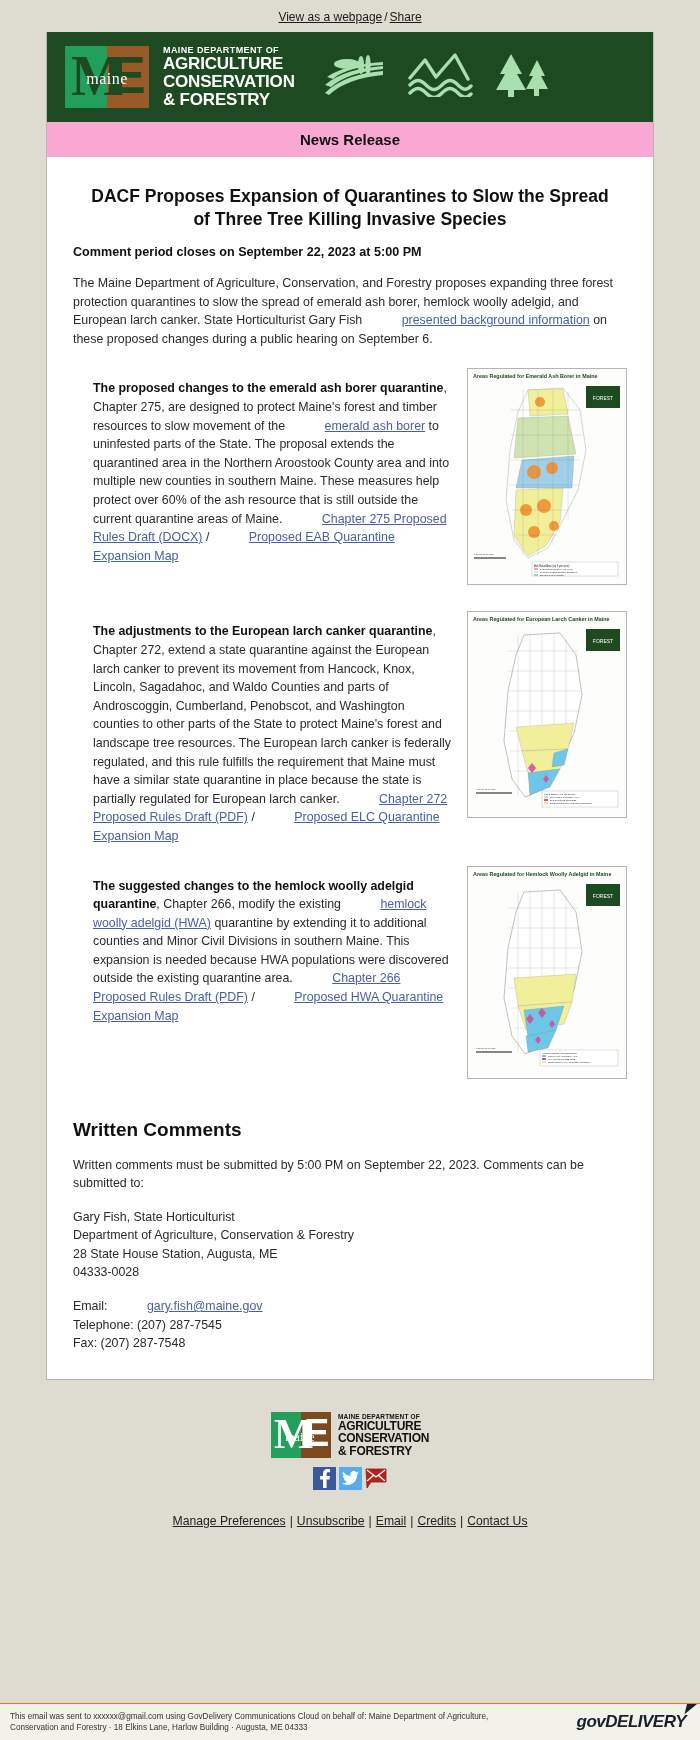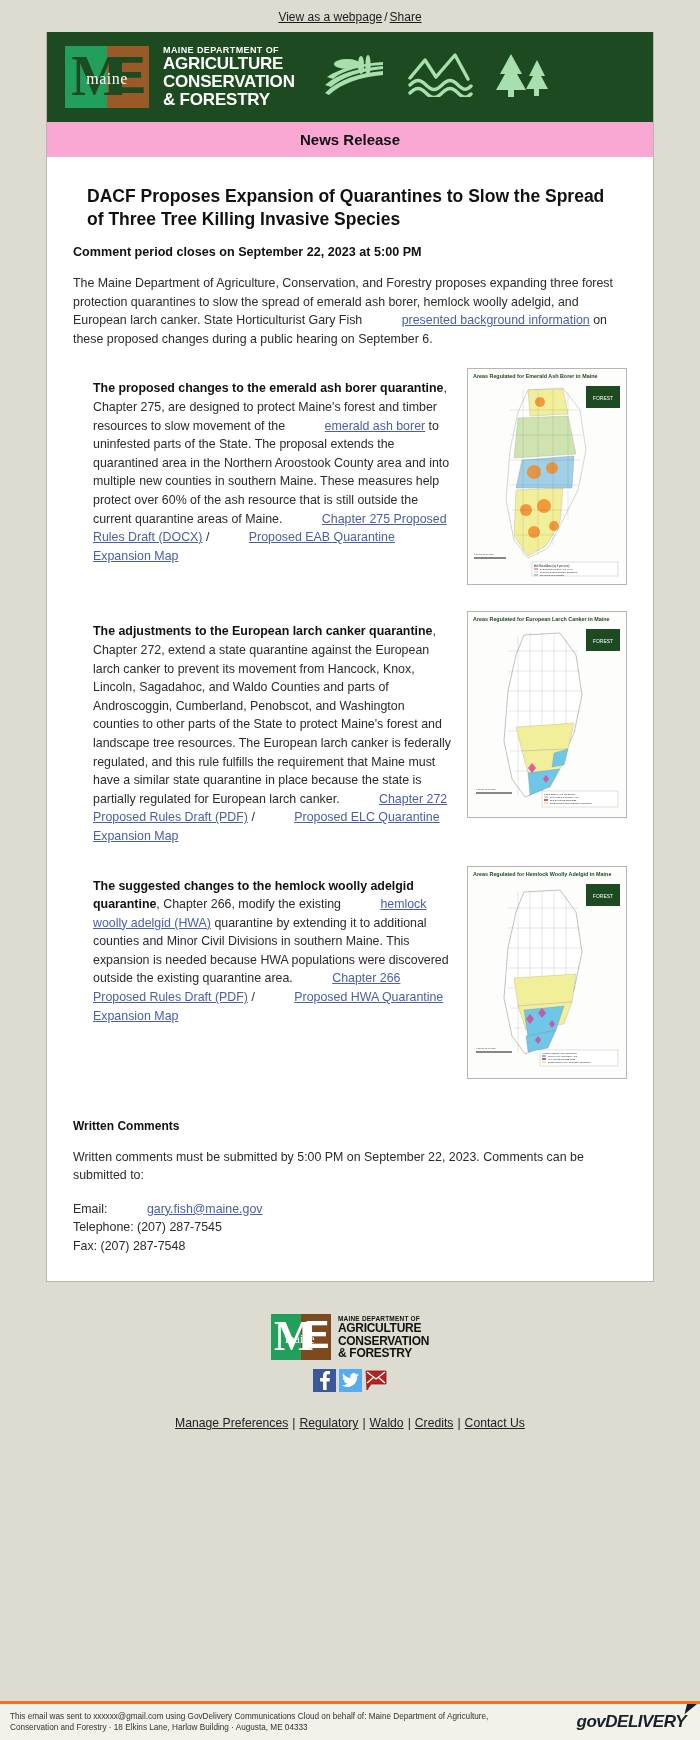--- a/index.html
+++ b/index.html
@@ -81,21 +81,21 @@
     font-size:15px;
     padding:9px 0;
     color:#111;
   }
 
   
   .body-inner { padding:22px 26px 26px; }
   h1.headline {
     font-size:17.5px;
     line-height:23px;
-    text-align:left;
+    text-align:center;
     margin:6px 14px 0;
     font-weight:bold;
     color:#111;
   }
   .subhead {
     font-size:12.6px;
     font-weight:bold;
     margin:14px 0 0;
     color:#111;
   }
@@ -116,21 +116,21 @@
     border:1px solid #b5b5b5;
     background:#fdfdfb;
   }
   .map-thumb .capt {
     font-size:5.4px; font-weight:bold; color:#1d4a20;
     padding:4px 4px 0 5px; line-height:7px;
   }
   .map-canvas { position:relative; height:auto; }
 
   h2.subsection {
-    font-size:12px;
+    font-size:19px;
     font-weight:bold;
     margin:34px 0 0;
     color:#111;
   }
   .contact-block { font-size:12.4px; line-height:18.6px; margin-top:15px; color:#2b2b2b; }
 
   
   .outer-footer { text-align:center; padding:18px 0 0; }
   .eeo { font-size:12.2px; color:#333; }
   .footer-logo {
@@ -164,21 +164,21 @@
   .sq.em { background:transparent; }
 
   .footer-links { margin-top:24px; font-size:12.2px; color:#222; }
   .footer-links a { color:#222; text-decoration:underline; }
   .footer-links .pipe { padding:0 4px; }
 
   
   .gd-bar {
     position:absolute; left:0; bottom:0; width:700px;
     background:#f2f1ea;
-    border-top:3px solid #f97316;
+    border-top:1px solid #f97316;
     padding:7px 10px;
     display:flex; align-items:center; justify-content:space-between;
   }
   .gd-text { font-size:8.2px; line-height:11px; color:#333; max-width:560px; }
   .gd-logo {
     font-style:italic; font-weight:bold; font-size:17px;
     color:#15202b; letter-spacing:-0.5px; position:relative;
     padding-right:4px;
   }
   .gd-logo .kite {
@@ -399,20 +399,26 @@
             </svg>
           </div>
         </div>
         <p class="para"><span class="bold">The suggested changes to the hemlock woolly adelgid quarantine</span><span>, Chapter 266, modify the existing </span><a href="#" class="link">hemlock woolly adelgid (HWA)</a><span> quarantine by extending it to additional counties and Minor Civil Divisions in southern Maine. This expansion is needed because HWA populations were discovered outside the existing quarantine area. </span><a href="#" class="link">Chapter 266 Proposed Rules Draft (PDF)</a><span> / </span><a href="#" class="link">Proposed HWA Quarantine Expansion Map</a></p>
       </div>
 
       <h2 class="subsection">Written Comments</h2>
 
       <div class="contact-block">Written comments must be submitted by 5:00 PM on September 22, 2023. Comments can be submitted to:</div>
 
+      <div class="contact-block">
+        <div>Gary Fish, State Horticulturist</div>
+        <div>Department of Agriculture, Conservation &amp; Forestry</div>
+        <div>28 State House Station, Augusta, ME</div>
+        <div>04333-0028</div>
+      </div>
 
       <div class="contact-block">
         <div><span>Email: </span><a href="#" class="link">gary.fish@maine.gov</a></div>
         <div>Telephone: (207) 287-7545</div>
         <div>Fax: (207) 287-7548</div>
       </div>
 
     </div>
   </div>
 
@@ -449,21 +455,21 @@
         <svg width="23" height="23" viewBox="0 0 23 23">
             <path d="M1 2h20v13H6l-4 6z" fill="#b4241f"></path>
             <path d="M1 2h20v13H6l-4 6z" fill="none" stroke="#8e1b17" stroke-width="0.8"></path>
             <path d="M2 3l9 7 9-7" fill="none" stroke="#fff" stroke-width="1.3"></path>
             <path d="M2 14l7-6M20 14l-7-6" fill="none" stroke="#fff" stroke-width="1.3"></path>
           </svg>
       </a>
     </div>
 
     <div class="footer-links">
-      <a href="#">Manage Preferences</a><span class="pipe">|</span><a href="#">Regulatory</a><span class="pipe">|</span><a href="#">Waldo</a><span class="pipe">|</span><a href="#">Credits</a><span class="pipe">|</span><a href="#">Contact Us</a>
+      <a href="#">Manage Preferences</a><span class="pipe">|</span><a href="#">Unsubscribe</a><span class="pipe">|</span><a href="#">Email</a><span class="pipe">|</span><a href="#">Credits</a><span class="pipe">|</span><a href="#">Contact Us</a>
     </div>
   </div>
 
   <div class="gd-bar">
     <div class="gd-text">
       <div>This email was sent to xxxxxx@gmail.com using GovDelivery Communications Cloud on behalf of: Maine Department of Agriculture,</div>
       <div>Conservation and Forestry · 18 Elkins Lane, Harlow Building · Augusta, ME 04333</div>
     </div>
     <div class="gd-logo">
       <span>govDELIVERY</span>

